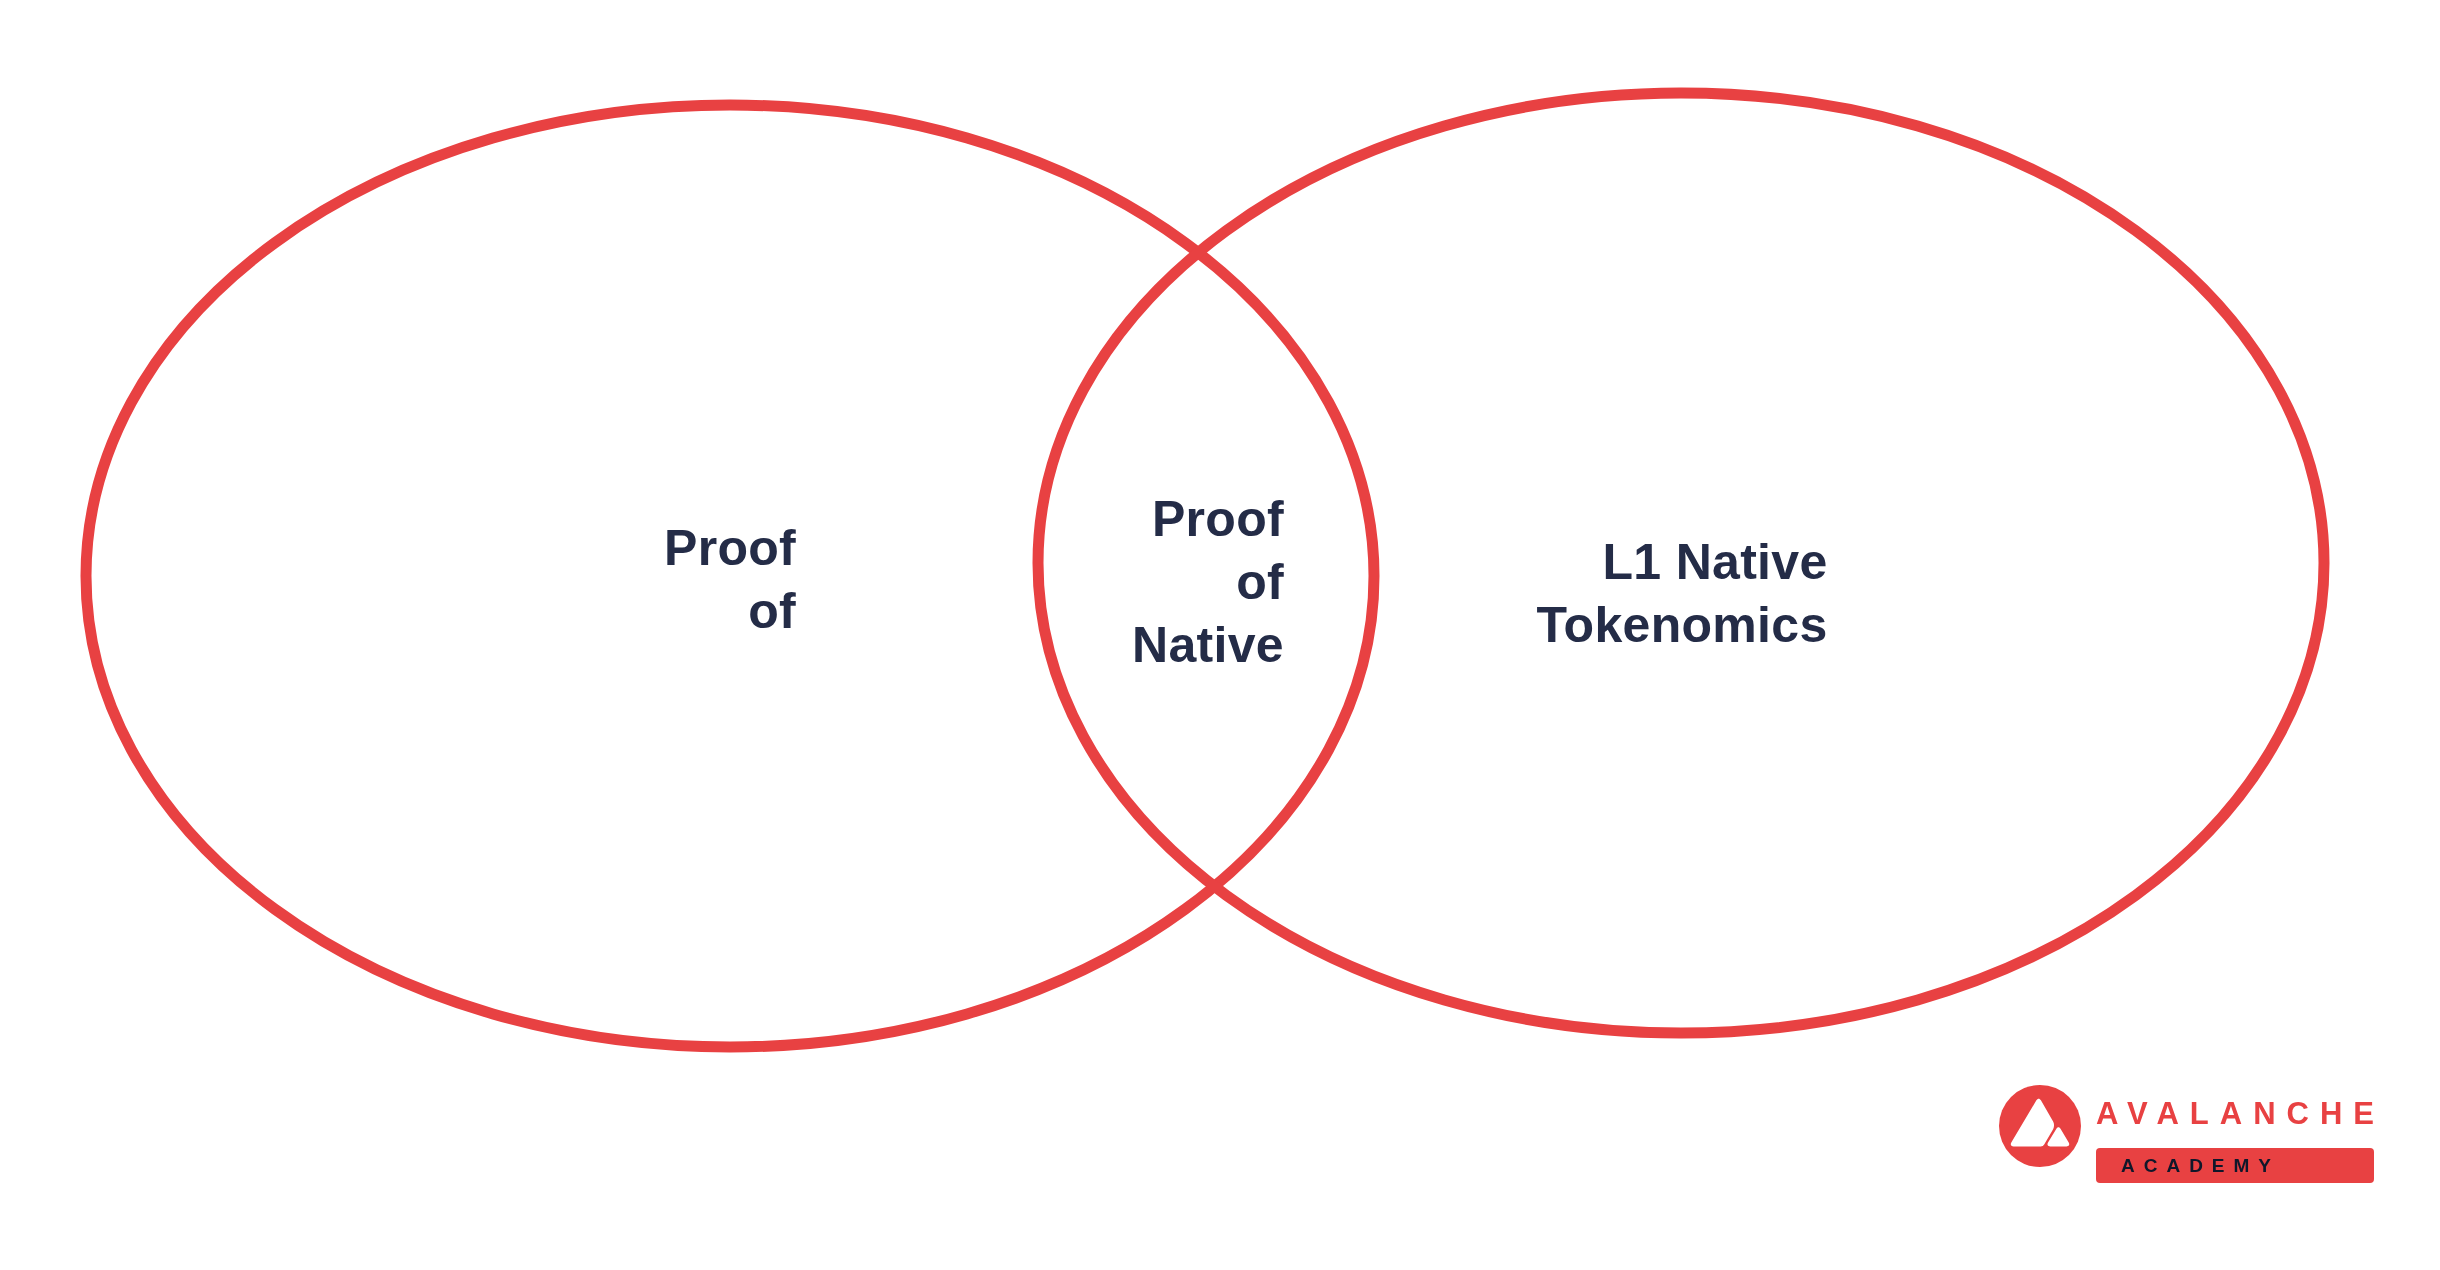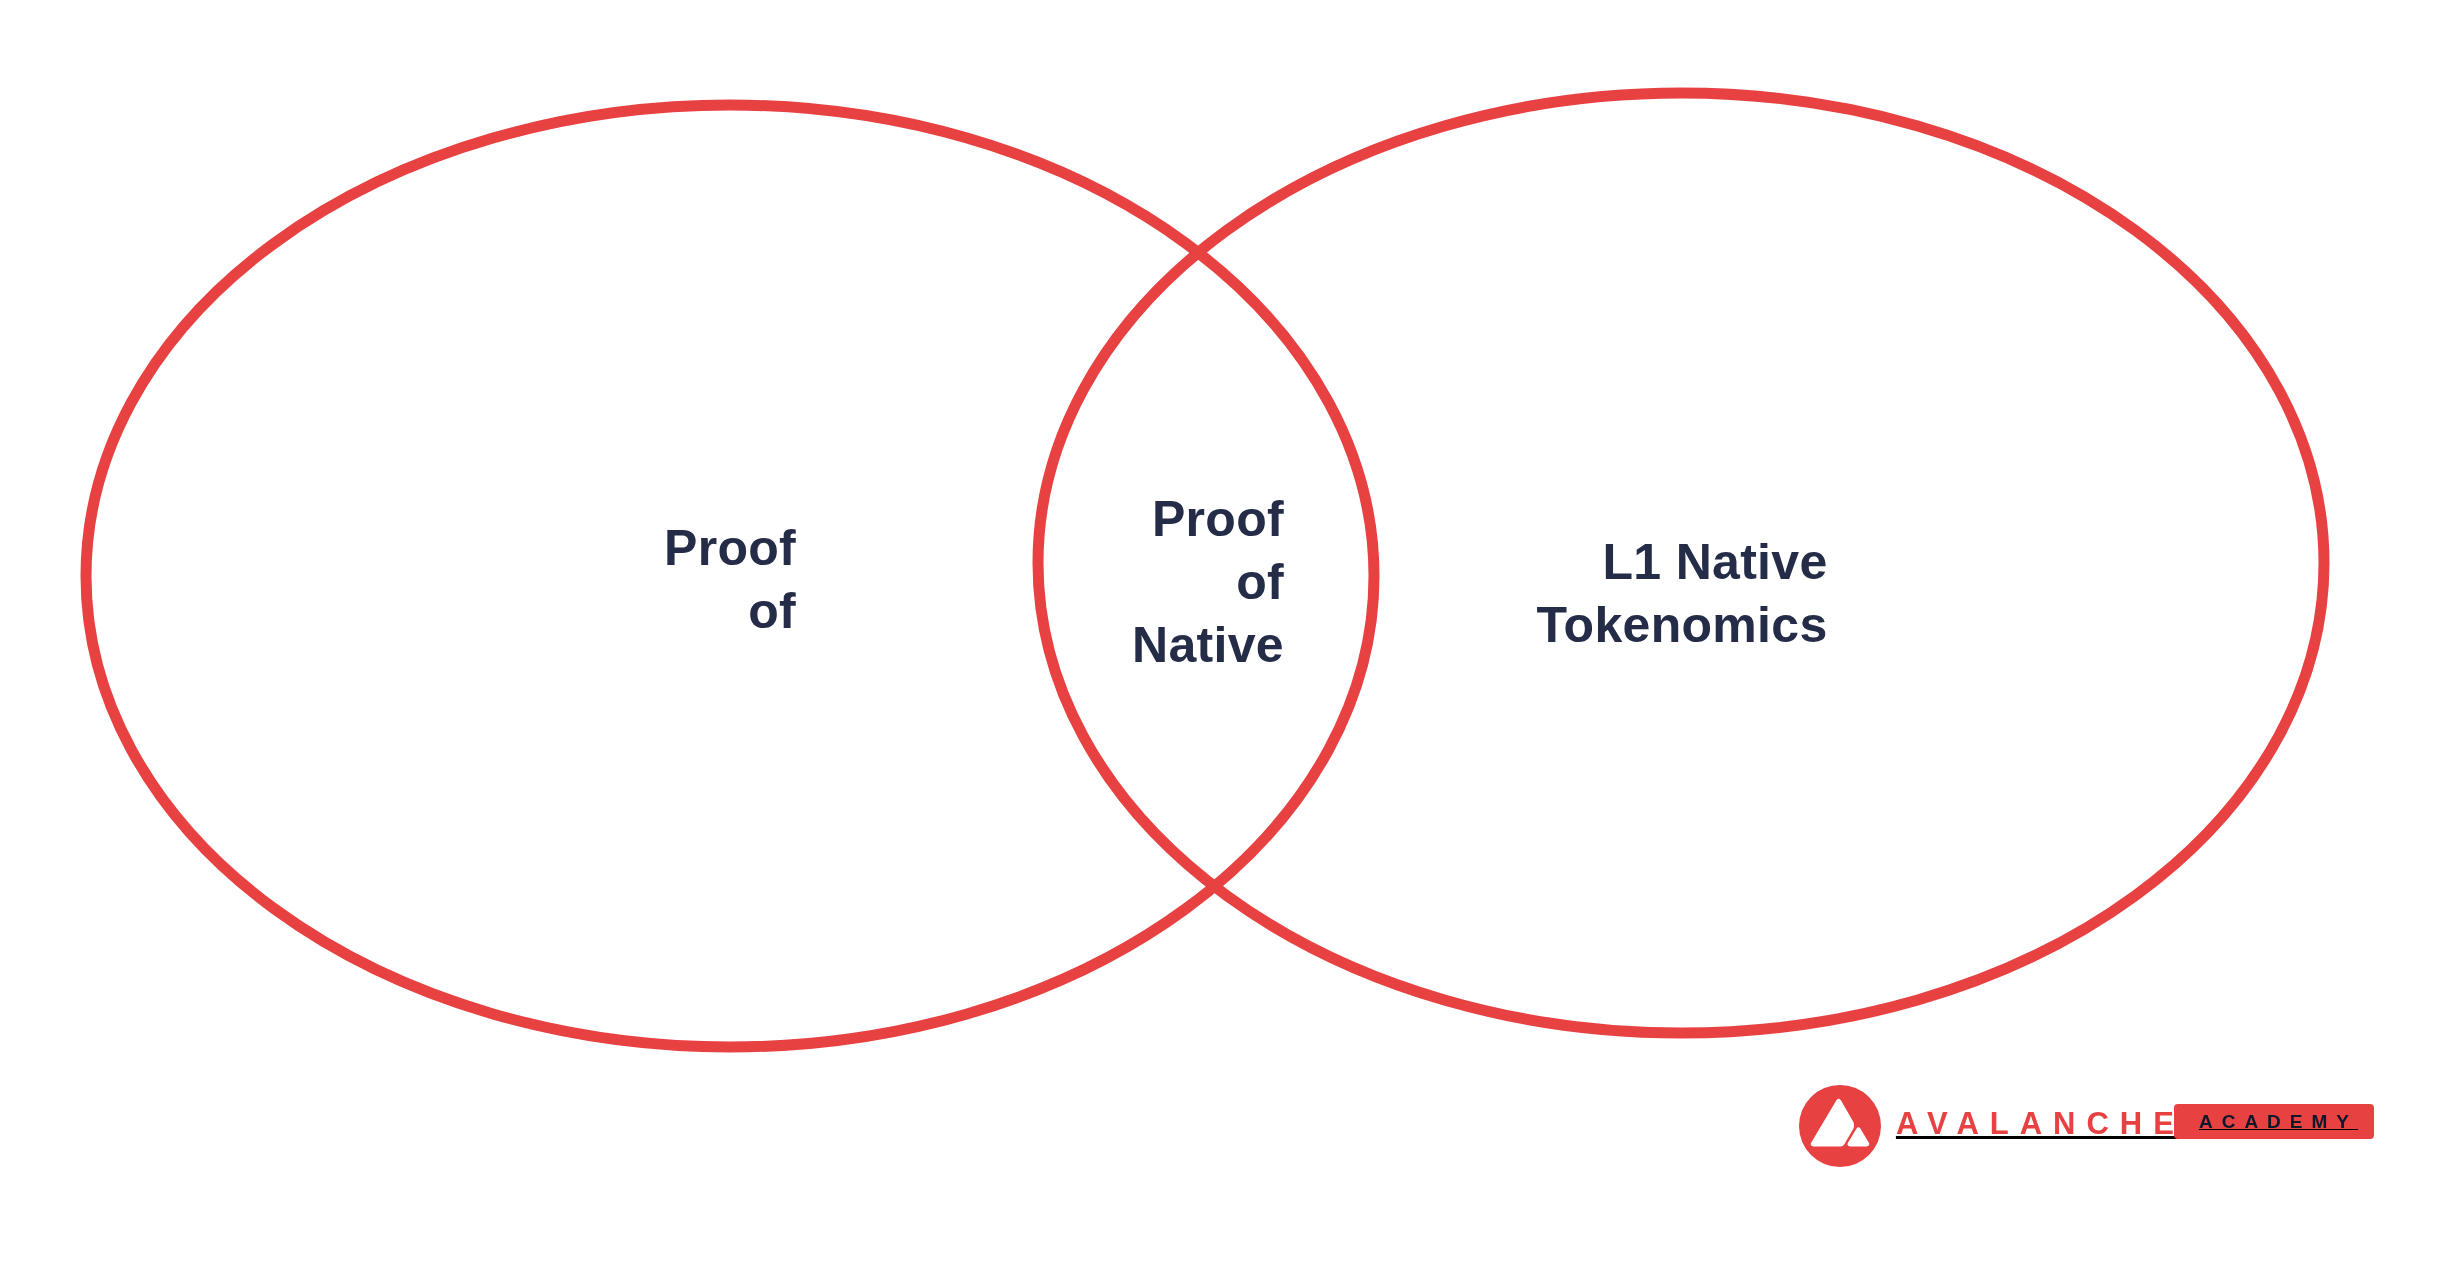--- a/index.html
+++ b/index.html
@@ -52,23 +52,21 @@
     align-items: flex-start;
     gap: 15px;
   }
   .logo-mark {
     width: 82px;
     height: 82px;
     flex: 0 0 auto;
   }
   .logo-col {
     display: flex;
-    flex-direction: row;
-    align-items: flex-end;
-    text-decoration: underline;
+    flex-direction: column;
   }
   .logo-wordmark {
     color: var(--accent-red, #E84142);
     font-weight: 700;
     font-size: 31px;
     line-height: 1;
     letter-spacing: 11px;
     margin-top: 13px;
     margin-right: -11px; 
     white-space: nowrap;

